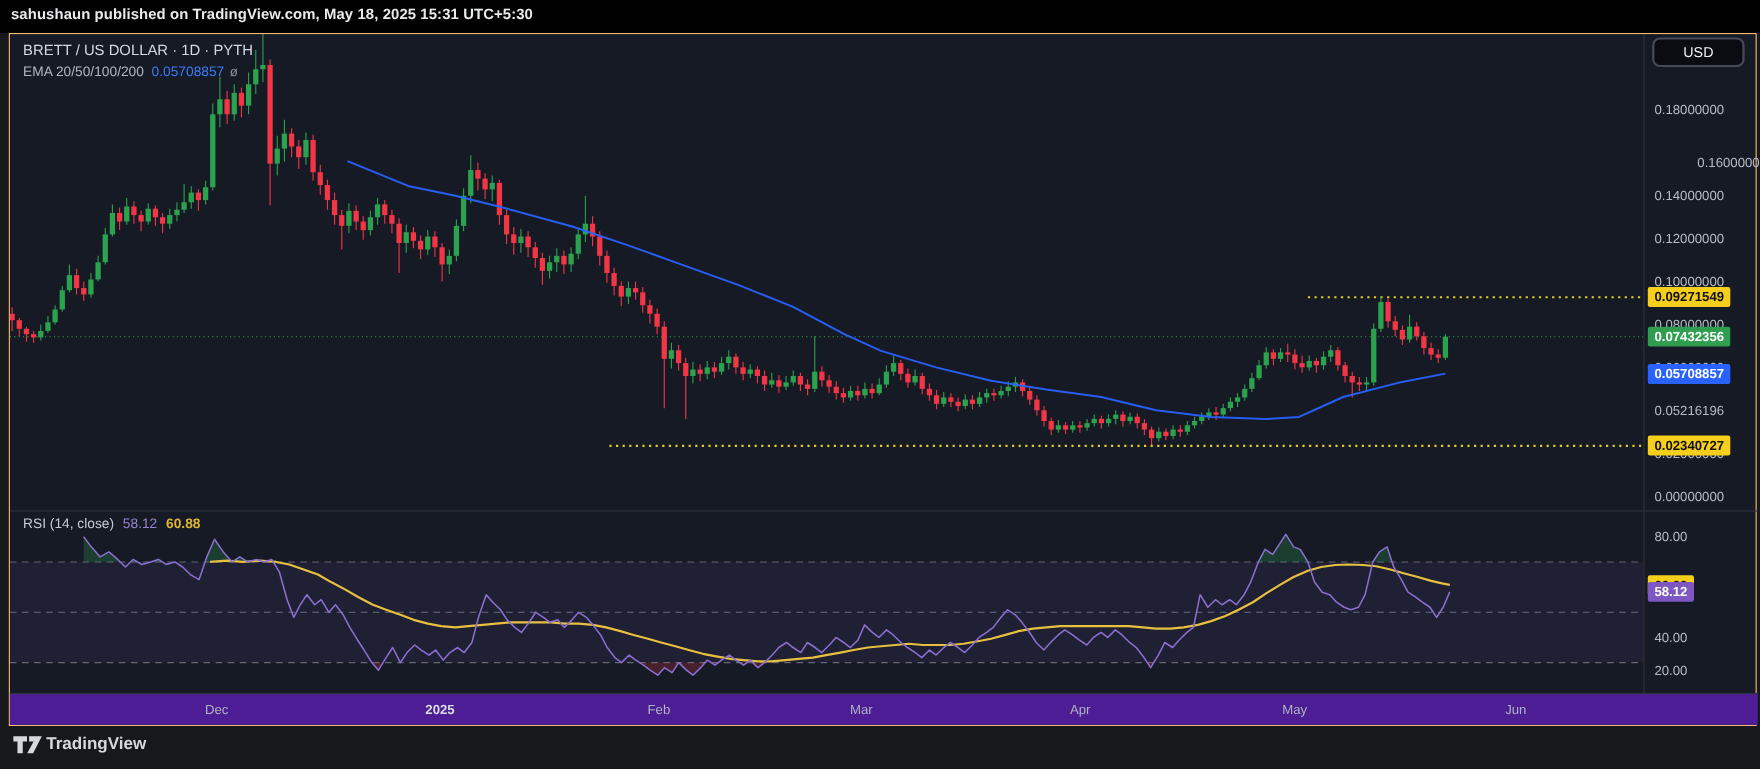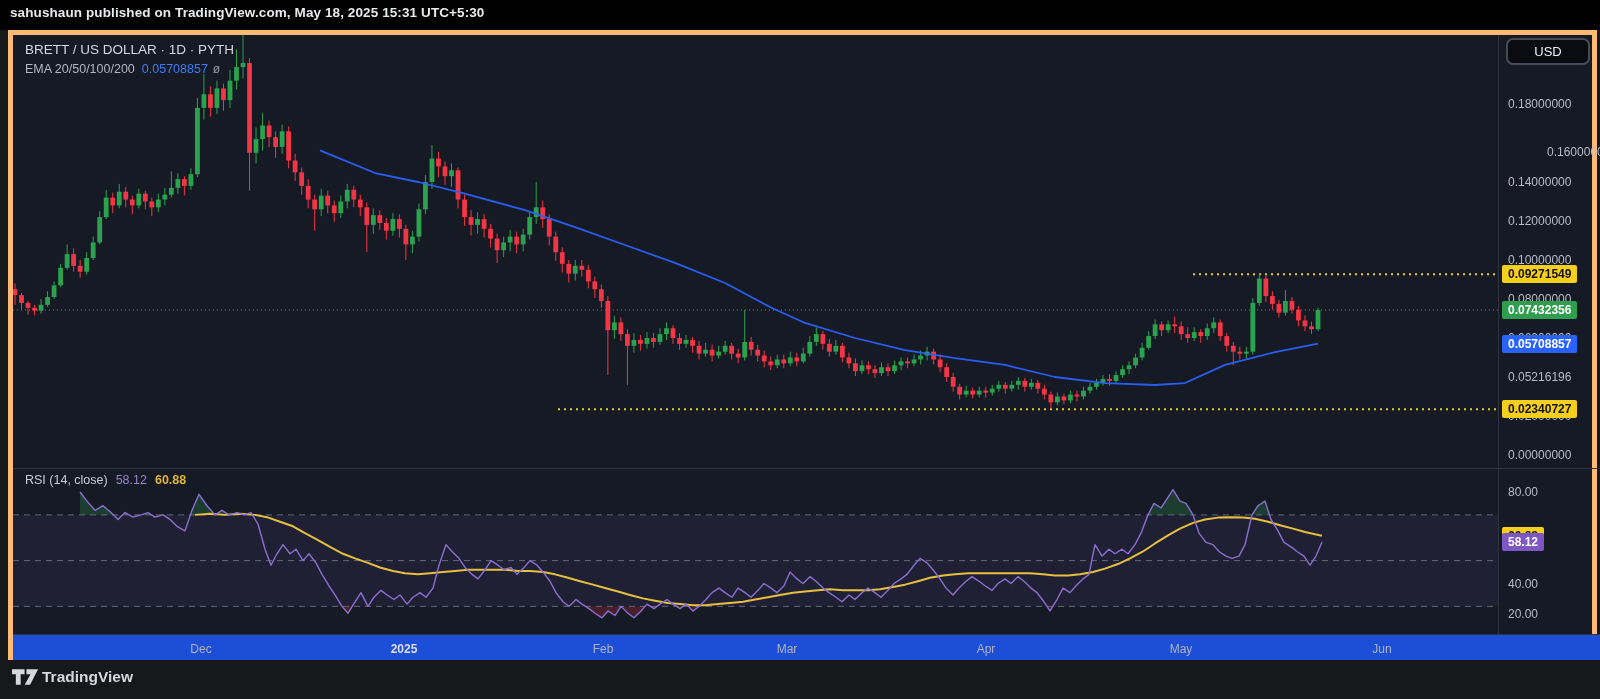--- a/index.html
+++ b/index.html
@@ -1,30 +1,30 @@
 <!DOCTYPE html>
 <html><head>
 <meta charset="utf-8">
 <style>
   html,body{margin:0;padding:0;background:#17181c;width:1600px;height:699px;overflow:hidden;
     font-family:"Liberation Sans",sans-serif;-webkit-font-smoothing:antialiased;}
   #page{position:relative;width:1600px;height:699px;background:#17181c;}
   #banner{position:absolute;left:0;top:0;width:1600px;height:30px;background:#000000;}
   #banner .txt{position:absolute;left:10px;top:5px;font-size:13.5px;font-weight:bold;color:#e9eaec;letter-spacing:.1px;}
-  #chart{position:absolute;left:8px;top:30px;width:1589px;height:630px;background:#161a25;border:5px solid #fdba74;box-sizing:border-box;}
+  #chart{position:absolute;left:8px;top:30px;width:1589px;height:630px;background:#161a25;border:1px solid #fdba74;box-sizing:border-box;}
   #plot{position:absolute;left:0;top:0;width:1485px;height:599px;overflow:hidden;}
   #price-svg{position:absolute;left:0;top:0;}
   #rsi-svg{position:absolute;left:0;top:434px;}
   #paxis{position:absolute;left:1485px;top:0;width:103px;height:599px;border-left:1px solid #2f333e;box-sizing:border-box;}
   .ptick{position:absolute;left:9px;font-size:12px;color:#b7bbc5;white-space:nowrap;}
   .badge{position:absolute;left:3px;font-size:12px;font-weight:bold;padding:2px 6px;border-radius:2px;white-space:nowrap;}
   #usd-btn{position:absolute;left:7px;top:3px;width:84px;height:27px;background:#0a0c11;border:2px solid #464b57;
     border-radius:7px;color:#eceef1;font-size:13px;font-weight:normal;text-align:center;line-height:24px;box-sizing:border-box;cursor:pointer;}
   #sep1{position:absolute;left:0;top:433px;width:1589px;height:1px;background:#2f333e;}
-  #taxis{position:absolute;left:0;top:599px;width:1589px;height:29px;border-top:1px solid #2f333e;box-sizing:border-box;background:#1d4ed8;}
+  #taxis{position:absolute;left:0;top:599px;width:1589px;height:29px;border-top:1px solid #2f333e;box-sizing:border-box;background:#4c1d95;}
   .mtick{position:absolute;top:0;transform:translateX(-50%);font-size:12px;color:#b0b4be;line-height:28px;}
   .mtick.year{font-weight:bold;color:#dadde3;}
   #sym-title{position:absolute;left:12px;top:7px;font-size:13.5px;color:#d5d8e0;z-index:5;}
   #ind-row{position:absolute;left:12px;top:27px;font-size:12.5px;color:#b2b6c0;z-index:5;}
   #ind-row .val{color:#3b7cf6;margin-left:7px;}
   #ind-row .pw{color:#8f939c;margin-left:5px;font-size:12px;}
   #rsi-row{position:absolute;left:12px;top:438px;font-size:12.5px;color:#c7cbd4;z-index:5;}
   #rsi-row .v1{color:#9783cc;margin-left:8px;}
   #rsi-row .v2{color:#dfb535;font-weight:bold;margin-left:8px;}
   #footer{position:absolute;left:0;top:660px;width:1600px;height:39px;background:#17181c;}

